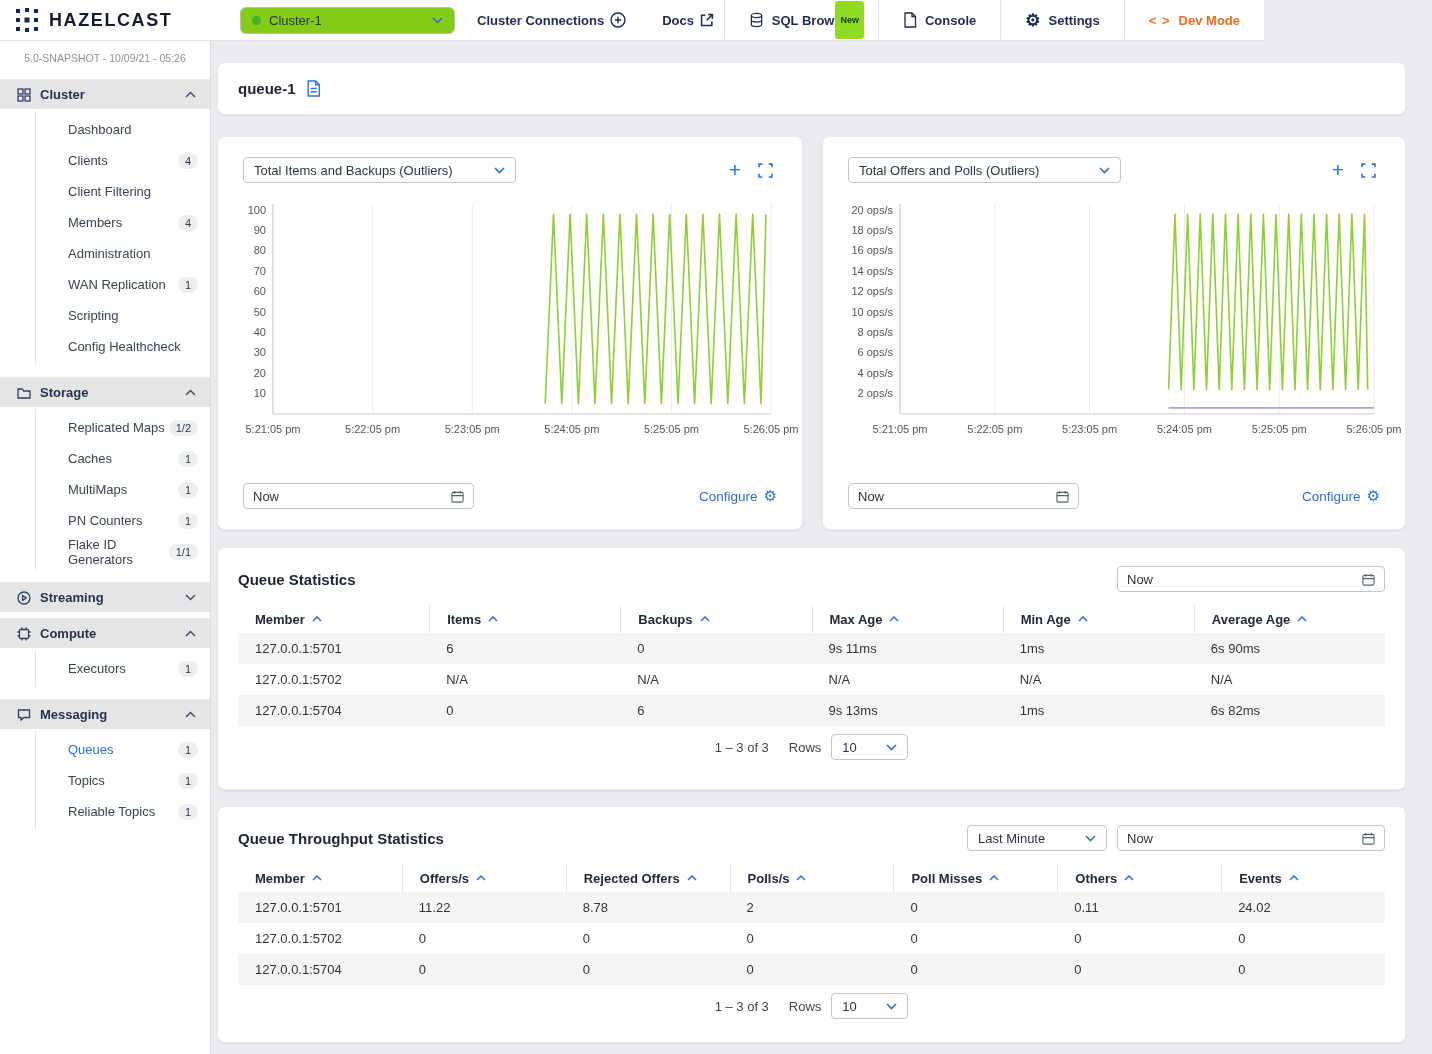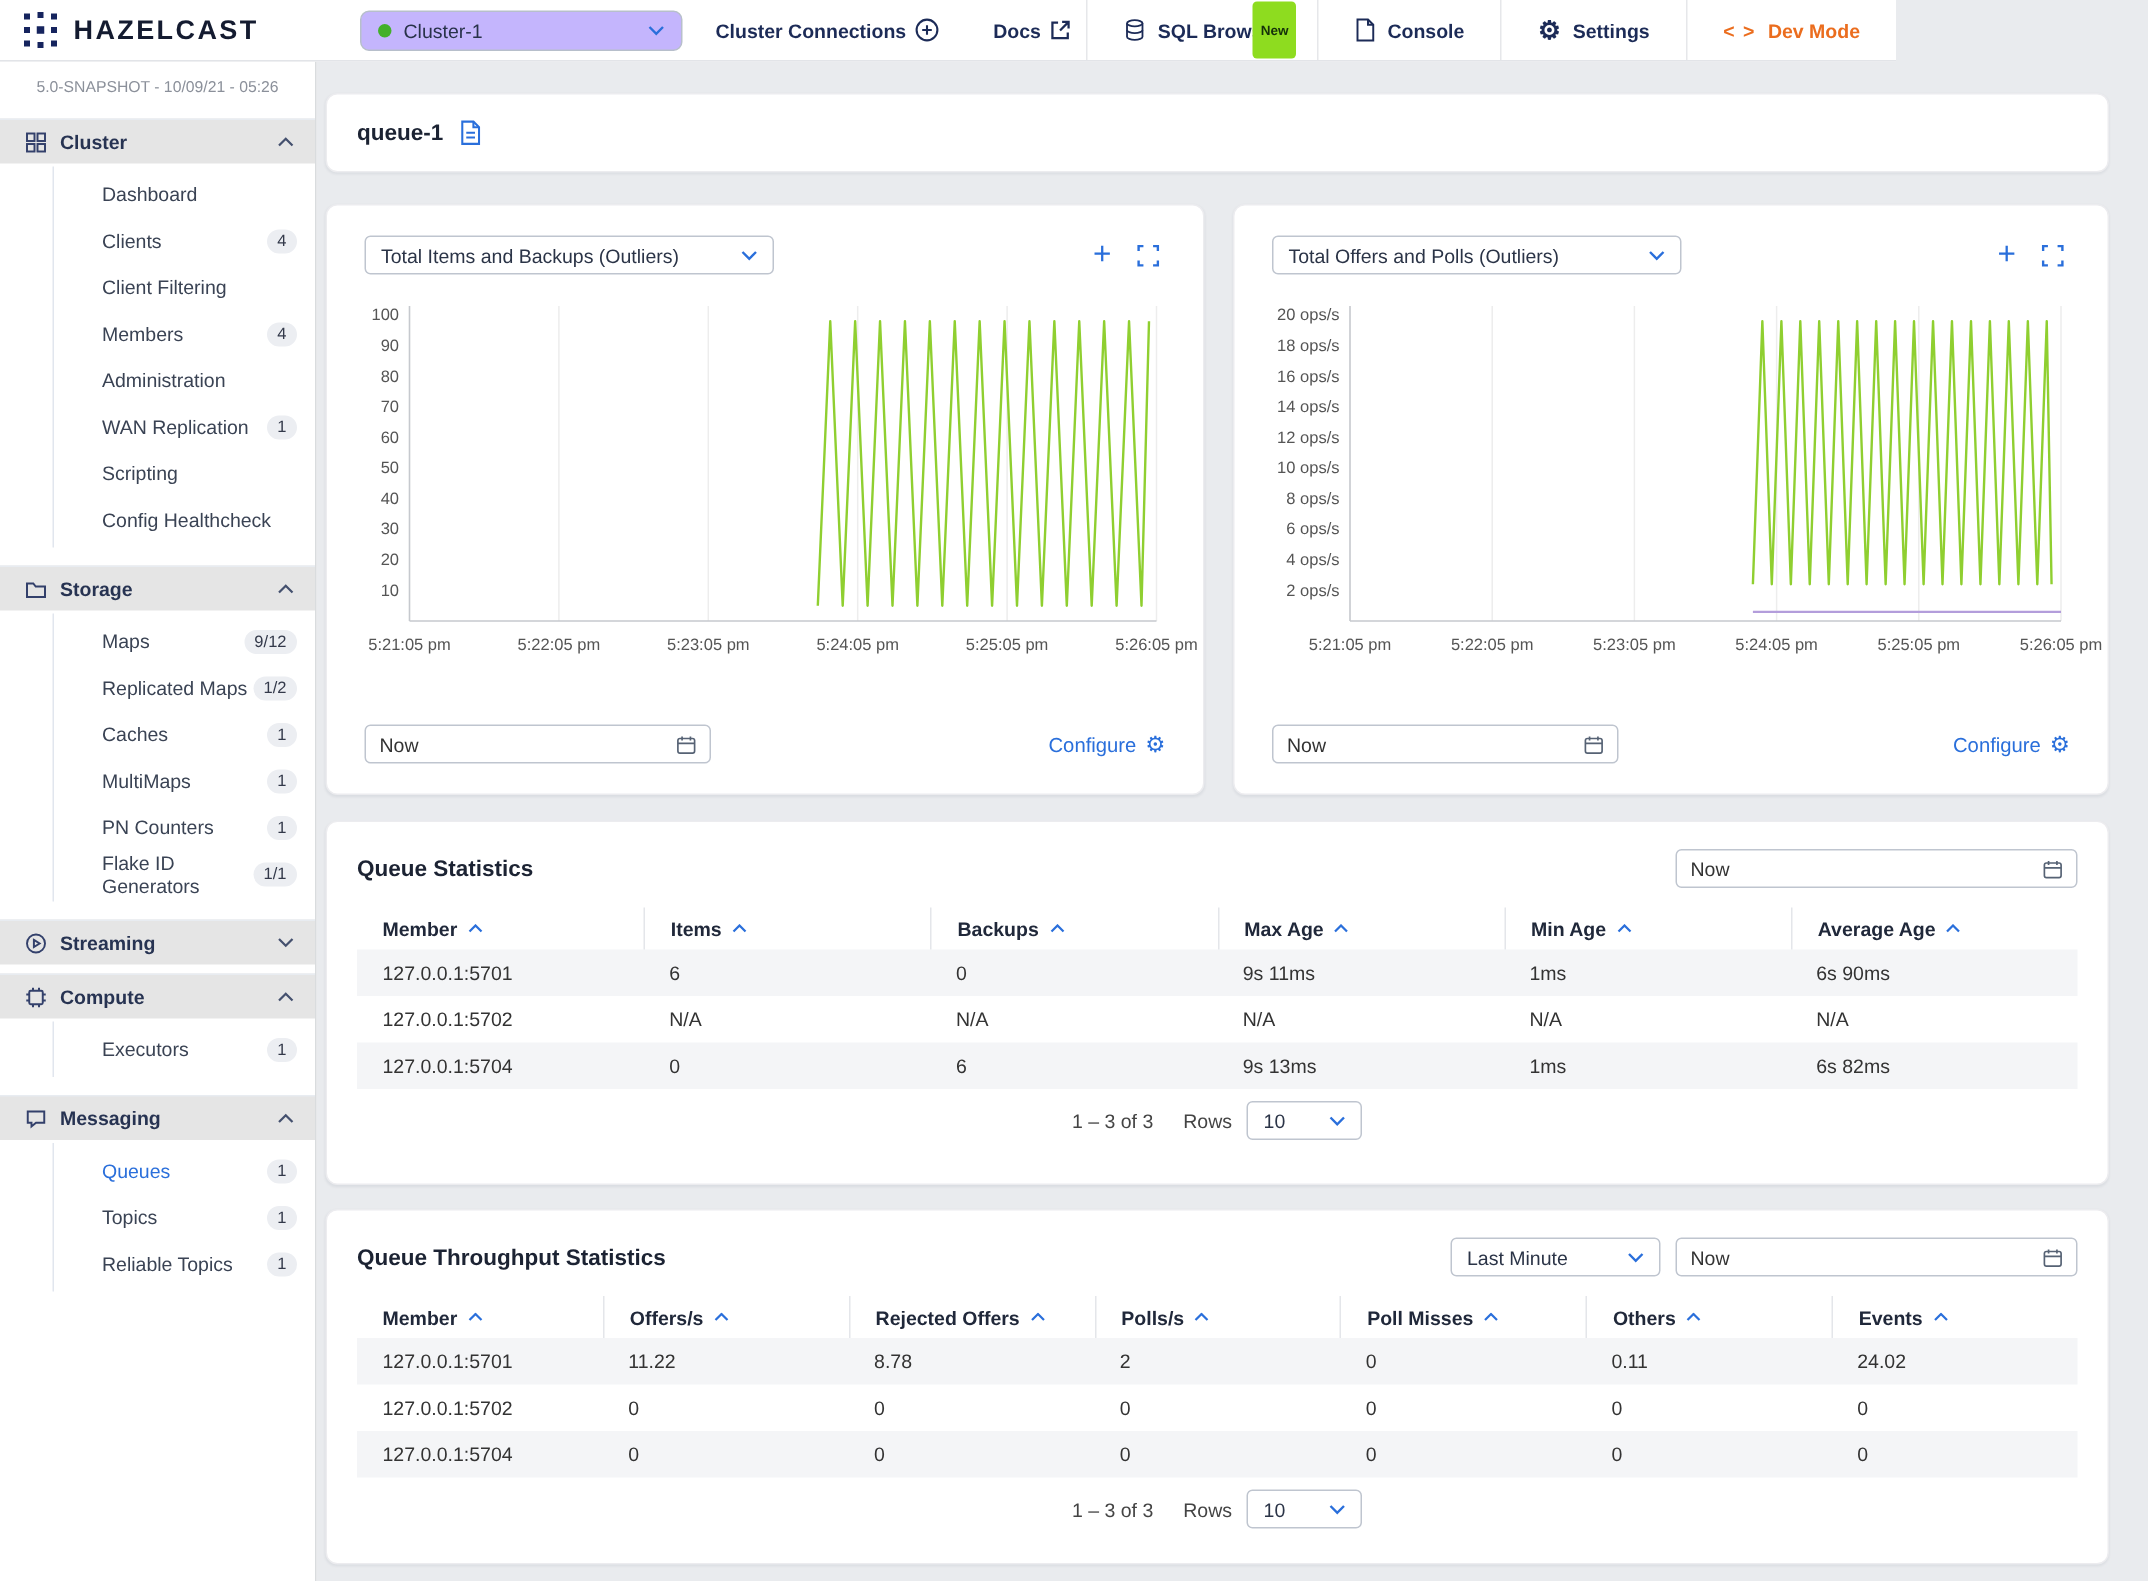--- a/index.html
+++ b/index.html
@@ -3,21 +3,21 @@
 <meta charset="utf-8">
 <style>
   *{box-sizing:border-box;margin:0;padding:0}
   html,body{width:1432px;height:1054px}
   body{font-family:"Liberation Sans",sans-serif;background:#e9ebee;position:relative;overflow:hidden;font-size:13px;color:#222}
 
   
   .topbar{position:absolute;top:0;left:0;width:1264px;height:41px;background:#fff;border-bottom:1px solid #e2e4e8;display:flex;align-items:center;z-index:5}
   .brand{display:flex;align-items:center;gap:9px;padding:0 14px;width:226px;flex:none}
   .brand-text{font-size:18px;font-weight:700;letter-spacing:1.6px;color:#141b30}
-  .cluster-select{width:215px;height:27px;border:1px solid #b7bfcb;border-radius:6px;display:flex;align-items:center;gap:8px;padding:0 11px;margin-left:14px;background:#c4b5fd;cursor:pointer}
+  .cluster-select{width:215px;height:27px;border:1px solid #b7bfcb;border-radius:6px;display:flex;align-items:center;gap:8px;padding:0 11px;margin-left:14px;background:#84cc16;cursor:pointer}
   .cluster-select .lbl{flex:1;color:#28324a}
   .dot{width:9px;height:9px;border-radius:50%;background:#43b02a;flex:none}
   .topnav{display:flex;align-items:center;gap:6px;margin-left:22px;font-weight:700;color:#1c2b57;cursor:pointer}
   .topnav + .topnav{margin-left:36px}
   .top-right{margin-left:auto;display:flex;align-items:stretch;height:100%}
   .top-action{display:flex;align-items:center;gap:8px;padding:0 24px;border-left:1px solid #e6e7ea;font-weight:700;color:#1c2b57;cursor:pointer;position:relative}
   .top-action .gear-glyph{font-size:17px;line-height:1}
   .new-badge{position:absolute;top:1px;right:14px;background:#8edc1f;color:#15300b;font-size:9px;font-weight:700;padding:14px 5px;border-radius:3px}
   .devmode{color:#eb6d1e}
   .code-glyph{font-weight:700;letter-spacing:1px}
@@ -201,24 +201,20 @@
   <div class="side-header">
     <svg width="14" height="14" viewBox="0 0 14 14" fill="none" stroke="#33406b" stroke-width="1.3">
       <path d="M1 3 H5.2 L6.8 5 H13 V12 H1 Z"></path>
     </svg>
     <span class="s-label">Storage</span>
     <svg class="chev-svg navy up" width="11" height="7" viewBox="0 0 11 7">
         <path d="M1 1 L5.5 5.5 L10 1" fill="none" stroke="#44506e" stroke-width="1.5"></path>
       </svg>
   </div>
   <div class="side-items">
-    <div class="side-item">
-        <span class="itm">Maps</span>
-        <span class="badge">9/12</span>
-      </div>
     <div class="side-item">
         <span class="itm">Replicated Maps</span>
         <span class="badge">1/2</span>
       </div>
     <div class="side-item">
         <span class="itm">Caches</span>
         <span class="badge">1</span>
       </div>
     <div class="side-item">
         <span class="itm">MultiMaps</span>

